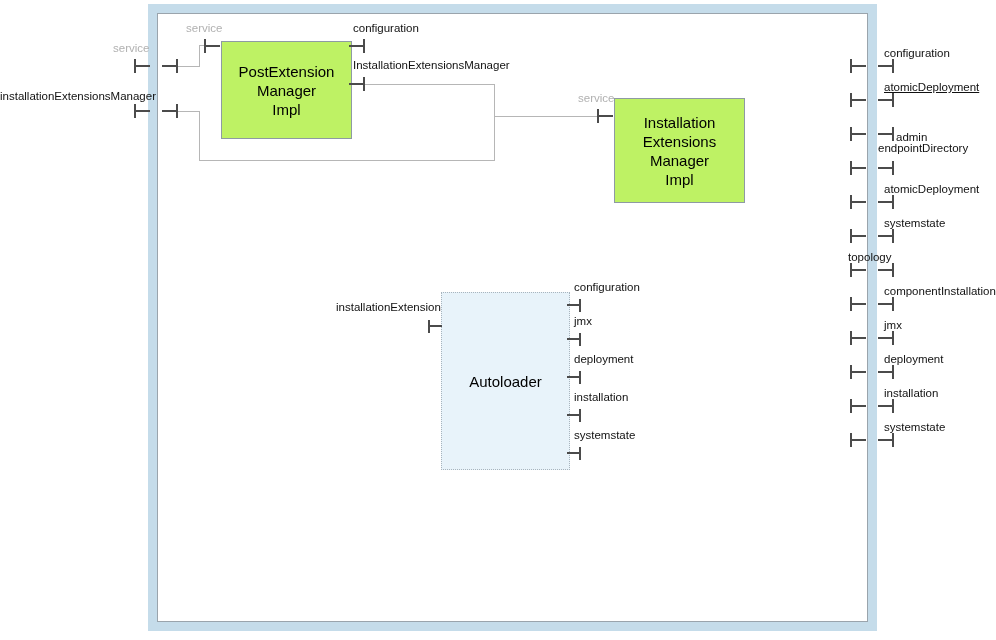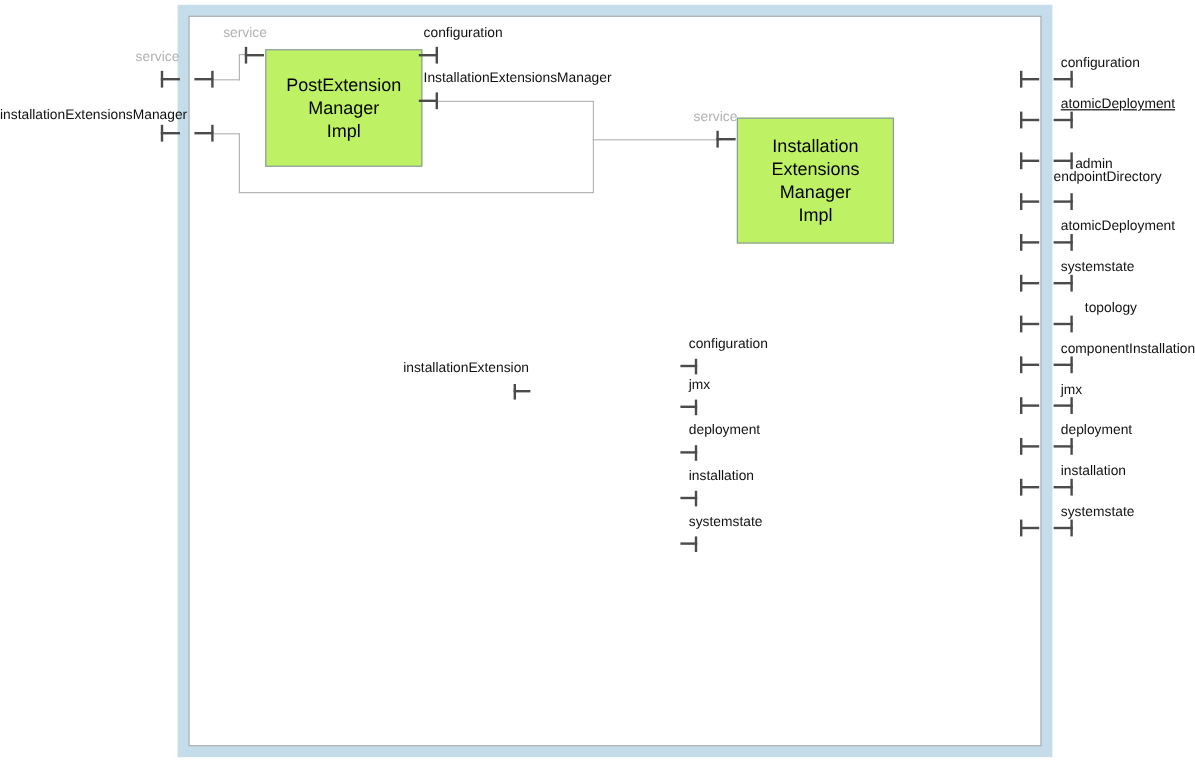--- a/index.html
+++ b/index.html
@@ -192,20 +192,23 @@
 Manager
 Impl</span>
   </div>
 
   <div class="plabel gray" style="left:578px; top:92px;">service</div>
   <div class="port bar-left" style="left:597px; top:109px;">
     <span class="stem"></span>
       <span class="bar"></span>
   </div>
 
+  <div class="comp comp-dotted" style="left:441px; top:292px; width:129px; height:178px;">
+    <span class="comp-label">Autoloader</span>
+  </div>
 
   <div class="plabel" style="left:336px; top:301px;">installationExtension</div>
   <div class="port small bar-left" style="left:428px; top:320px;">
     <span class="stem"></span>
       <span class="bar"></span>
   </div>
 
   <div class="plabel" style="left:574px; top:281px;">configuration</div>
   <div class="port small bar-right" style="left:567px; top:299px;">
     <span class="stem"></span>
@@ -284,21 +287,21 @@
       </div>
       <div class="plabel" style="left: 884px; top: 217px;">systemstate</div>
       <div class="port bar-left" style="left: 850px; top: 229px;">
         <span class="stem"></span>
         <span class="bar"></span>
       </div>
       <div class="port bar-right" style="left: 878px; top: 229px;">
         <span class="stem"></span>
         <span class="bar"></span>
       </div>
-      <div class="plabel" style="left: 904px; top: 251px;">topology</div>
+      <div class="plabel" style="left: 848px; top: 251px;">topology</div>
       <div class="port bar-left" style="left: 850px; top: 263px;">
         <span class="stem"></span>
         <span class="bar"></span>
       </div>
       <div class="port bar-right" style="left: 878px; top: 263px;">
         <span class="stem"></span>
         <span class="bar"></span>
       </div>
       <div class="plabel" style="left: 884px; top: 285px;">componentInstallation</div>
       <div class="port bar-left" style="left: 850px; top: 297px;">

